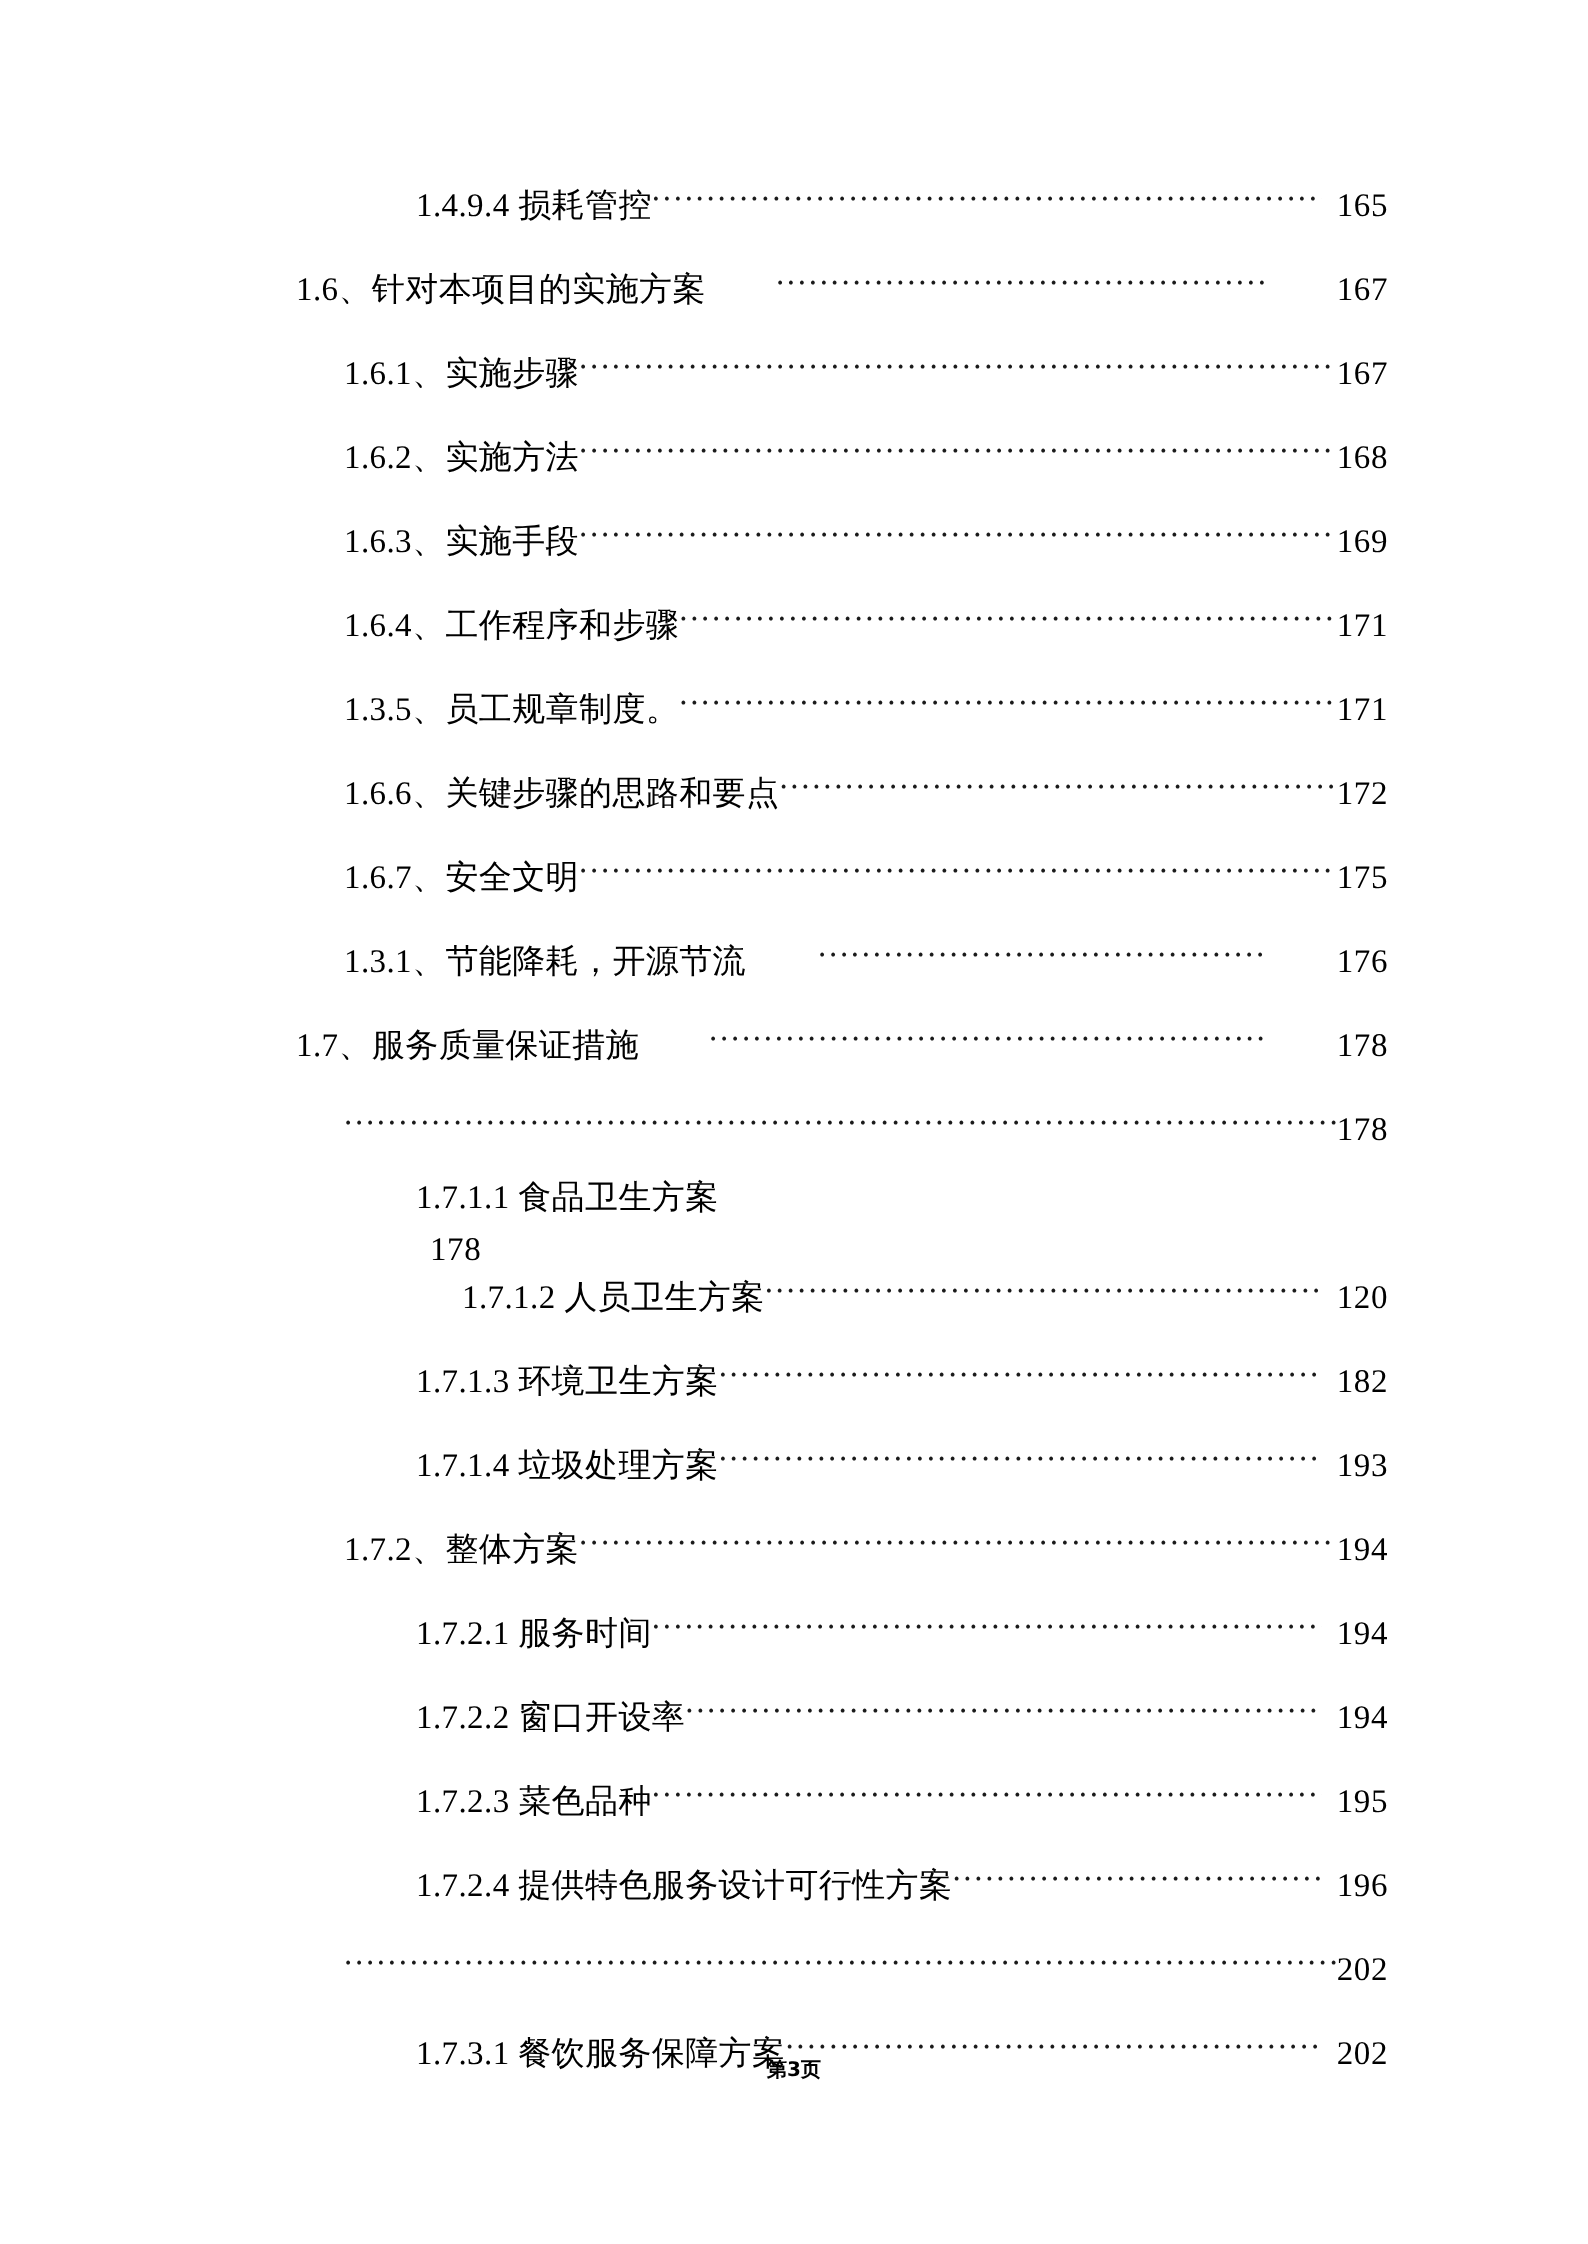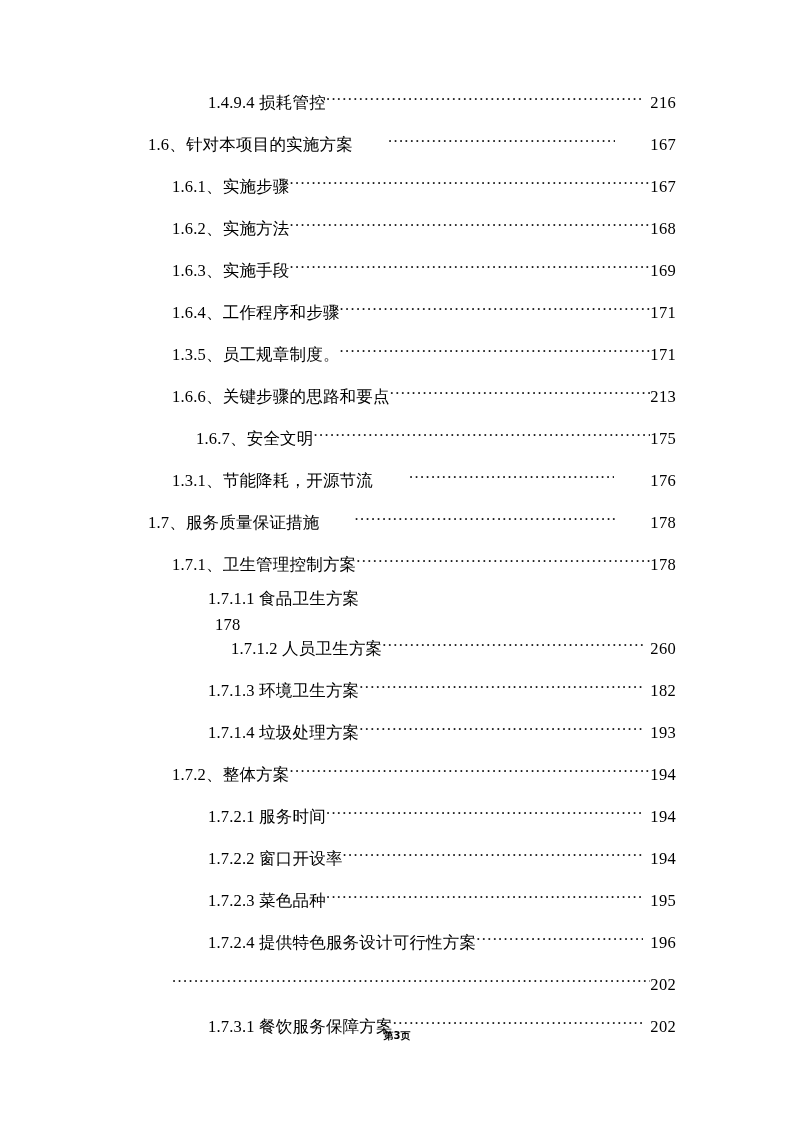--- a/index.html
+++ b/index.html
@@ -24,21 +24,21 @@
   #toc {
     position: absolute;
     left: 0;
     top: 0;
     width: 794px;
   }
   .toc-entry {
     position: absolute;
     display: flex;
     align-items: baseline;
-    right: 118px;          
+    right: 100px;          
     height: 26px;
     font-size: 16.5px;
     line-height: 26px;
     white-space: nowrap;
   }
   
   .lvl2 { left: 148px; gap: 35px; }
   .lvl3 { left: 172px; }
   .lvl4 { left: 208px; }
 
@@ -88,21 +88,21 @@
 </style>
 </head>
 <body>
 
 <div id="page">
 
   <div id="toc">
       <div class="toc-entry lvl4 gap" style="top: 82px;">
         <span class="entry-title">1.4.9.4 损耗管控</span>
         <span class="leader"></span>
-        <span class="entry-page">216</span>
+        <span class="entry-page">165</span>
       </div>
       <div class="toc-entry lvl2" style="top: 124px;">
         <span class="entry-title">1.6、针对本项目的实施方案</span>
         <span class="leader"></span>
         <span class="entry-page">167</span>
       </div>
       <div class="toc-entry lvl3" style="top: 166px;">
         <span class="entry-title">1.6.1、实施步骤</span>
         <span class="leader"></span>
         <span class="entry-page">167</span>
@@ -123,51 +123,50 @@
         <span class="entry-page">171</span>
       </div>
       <div class="toc-entry lvl3" style="top: 334px;">
         <span class="entry-title">1.3.5、员工规章制度。</span>
         <span class="leader"></span>
         <span class="entry-page">171</span>
       </div>
       <div class="toc-entry lvl3" style="top: 376px;">
         <span class="entry-title">1.6.6、关键步骤的思路和要点</span>
         <span class="leader"></span>
-        <span class="entry-page">213</span>
-      </div>
-      <div class="toc-entry lvl3" style="top: 418px; margin-left: 24px;">
+        <span class="entry-page">172</span>
+      </div>
+      <div class="toc-entry lvl3" style="top: 418px;">
         <span class="entry-title">1.6.7、安全文明</span>
         <span class="leader"></span>
         <span class="entry-page">175</span>
       </div>
       <div class="toc-entry lvl3" style="top: 460px; gap: 36px;">
         <span class="entry-title">1.3.1、节能降耗，开源节流</span>
         <span class="leader"></span>
         <span class="entry-page">176</span>
       </div>
       <div class="toc-entry lvl2" style="top: 502px;">
         <span class="entry-title">1.7、服务质量保证措施</span>
         <span class="leader"></span>
         <span class="entry-page">178</span>
       </div>
       <div class="toc-entry lvl3" style="top: 544px;">
-        <span class="entry-title">1.7.1、卫生管理控制方案</span>
         <span class="leader"></span>
         <span class="entry-page">178</span>
       </div>
       <div class="toc-entry lvl4 gap" style="top: 586px; flex-direction: column;">
         <span class="entry-title">1.7.1.1 食品卫生方案</span>
         <span class="leader"></span>
         <span class="entry-page">178</span>
       </div>
       <div class="toc-entry lvl4 gap" style="top: 628px; margin-left: 23px;">
         <span class="entry-title">1.7.1.2 人员卫生方案</span>
         <span class="leader"></span>
-        <span class="entry-page">260</span>
+        <span class="entry-page">120</span>
       </div>
       <div class="toc-entry lvl4 gap" style="top: 670px;">
         <span class="entry-title">1.7.1.3 环境卫生方案</span>
         <span class="leader"></span>
         <span class="entry-page">182</span>
       </div>
       <div class="toc-entry lvl4 gap" style="top: 712px;">
         <span class="entry-title">1.7.1.4 垃圾处理方案</span>
         <span class="leader"></span>
         <span class="entry-page">193</span>

